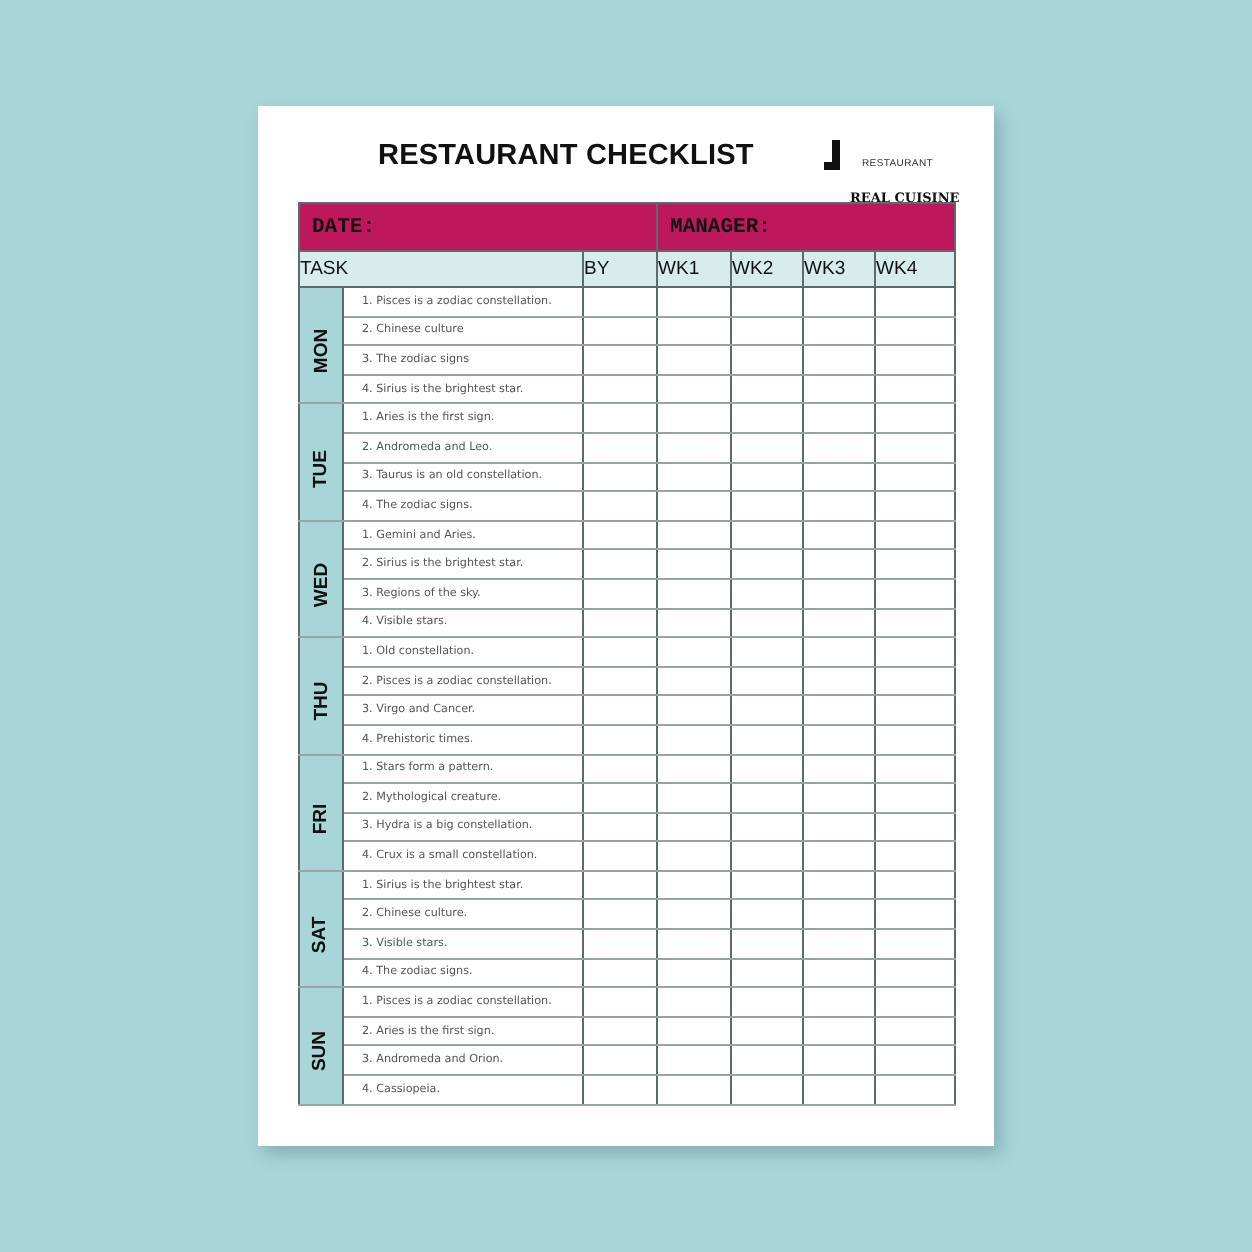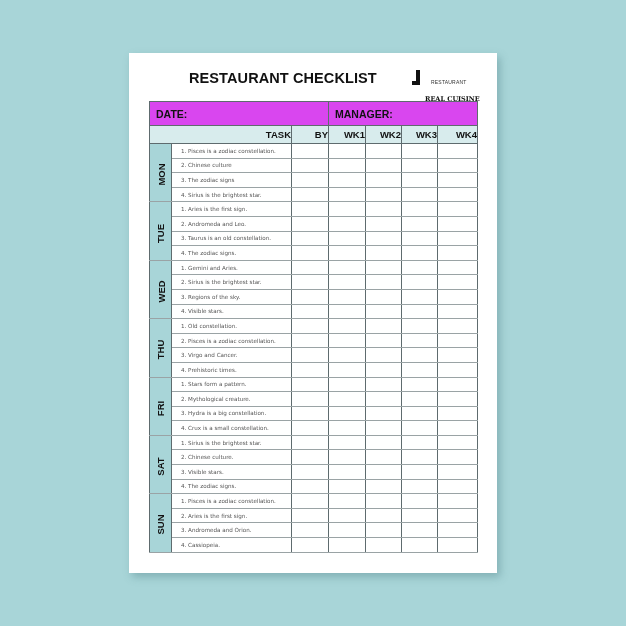--- a/index.html
+++ b/index.html
@@ -7,22 +7,22 @@
   .paper{position:absolute;left:129px;top:53px;width:368px;height:520px;background:#fff;box-shadow:3px 4px 8px rgba(60,110,115,0.35);}
   .title{position:absolute;left:19px;top:17px;font-family:"Liberation Sans",sans-serif;font-weight:bold;font-size:14.5px;color:#111;letter-spacing:0.1px;margin-left:41px;}
   .logo{position:absolute;left:283px;top:16px;width:70px;height:18px;}
   .logo-mark{position:absolute;left:0;top:1px;width:8px;height:15px;}
   .logo-mark .stem{position:absolute;left:4px;top:0;width:4px;height:15px;background:#111;}
   .logo-mark .foot{position:absolute;left:0;top:11px;width:8px;height:4px;background:#111;}
   .logo-name{position:absolute;left:13px;top:1px;font-family:"DejaVu Serif",serif;font-weight:bold;font-size:6.5px;color:#111;white-space:nowrap;margin-top:25px;}
   .logo-sub{position:absolute;left:19px;top:10px;font-family:"Liberation Sans",sans-serif;font-size:5px;color:#333;white-space:nowrap;letter-spacing:0.2px;}
   table{position:absolute;left:20px;top:48px;width:328px;border-collapse:collapse;table-layout:fixed;}
   td,th{border:1px solid #5e6b6e;padding:0;}
-  .hdr-row td{background:#d946ef;height:23px;font-family:Liberation Sans, sans-serif;font-weight:bold;font-size:10.5px;color:#111;padding-left:6px;}
-  .col-row th{background:#d8eced;height:17px;font-family:"Liberation Sans",sans-serif;font-weight:bold;font-size:9.5px;color:#111;text-align:right;margin-top:21px;}
+  .hdr-row td{background:#be185d;height:23px;font-family:Liberation Mono, monospace;font-weight:bold;font-size:10.5px;color:#111;padding-left:6px;}
+  .col-row th{background:#d8eced;height:17px;font-family:"Liberation Sans",sans-serif;font-weight:normal;font-size:9.5px;color:#111;text-align:left;margin-top:21px;}
   .day{background:#a8d5d8;width:22px;text-align:center;vertical-align:middle;}
   .day span{display:inline-block;transform:rotate(-90deg);font-family:"Liberation Sans",sans-serif;font-weight:bold;font-size:9.5px;color:#111;white-space:nowrap;}
   .task{font-size:5.6px;color:#555;padding-left:9px;height:13.6px;white-space:nowrap;overflow:hidden;border-left:1px solid #5e6b6e;}
   .cell{background:#fff;}
   tr.task-row td{border-top:1px solid #9aa3a5;border-bottom:1px solid #9aa3a5;}
   tr.day-start td{border-top:1px solid #5e6b6e;}
 </style>
 </head>
 <body>
 

